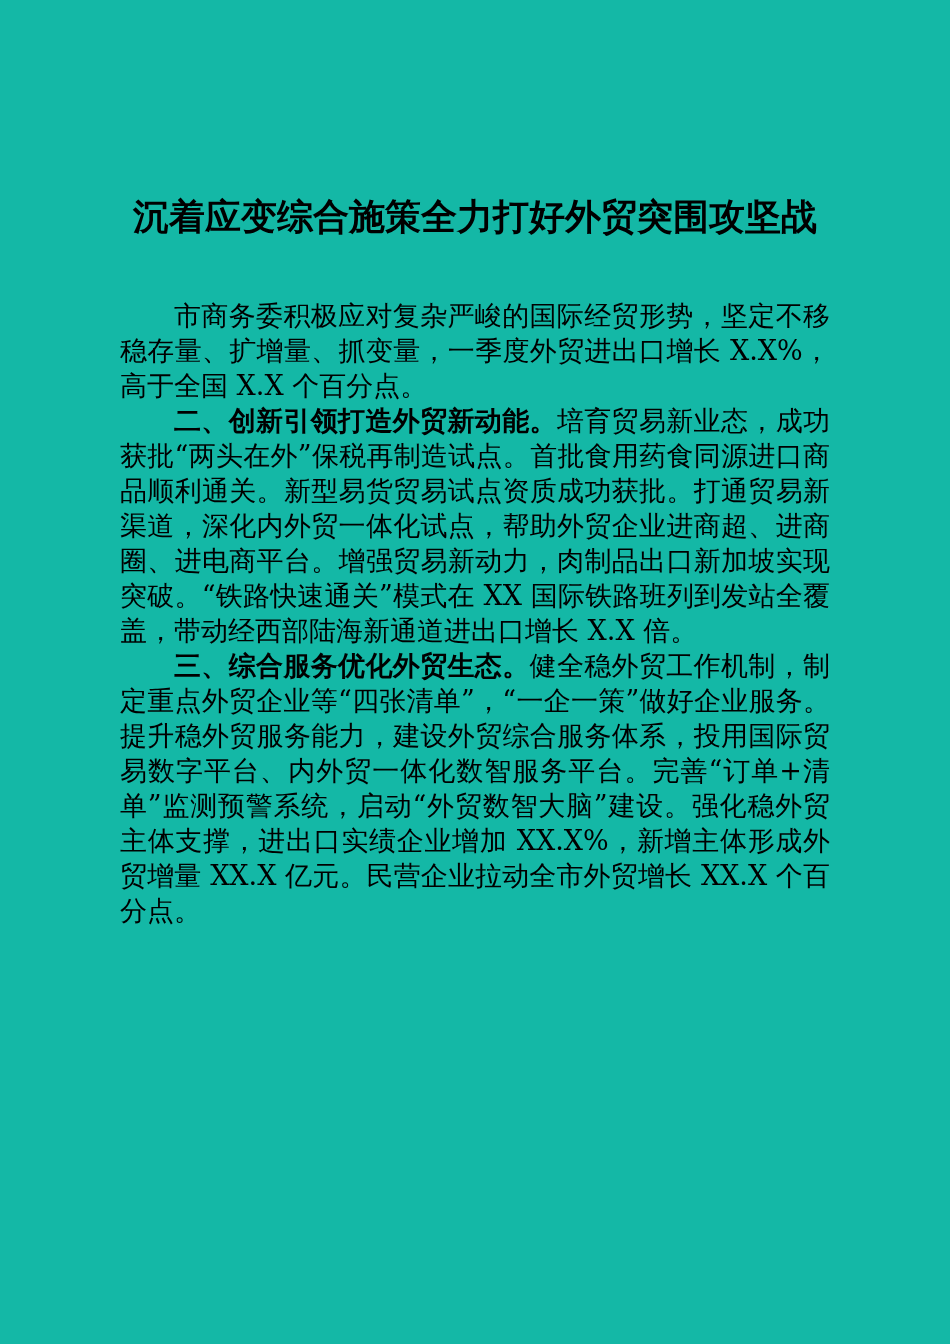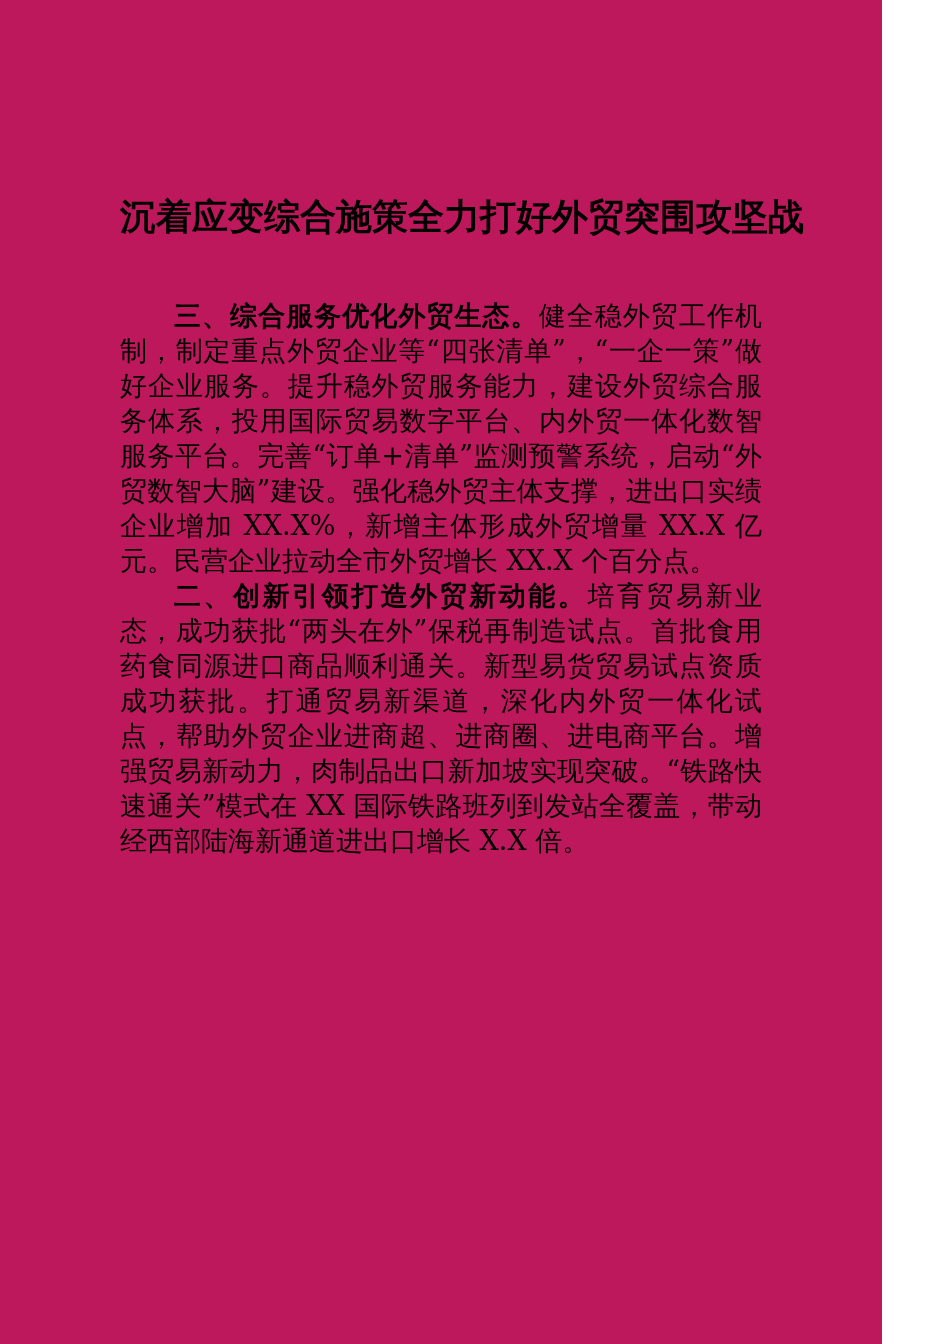--- a/index.html
+++ b/index.html
@@ -9,24 +9,24 @@
   body {
     width: 950px;
     height: 1344px;
     background: #ffffff;
     color: #000000;
     font-family: "DejaVu Serif", "Liberation Serif", serif;
     overflow: hidden;
   }
   .page {
     box-sizing: border-box;
-    width: 882px;
+    width: 950px;
     height: 1344px;
     padding: 196px 120px 0 120px;
-    background: #be185d;
+    background: #14b8a6;
   }
   .doc-title {
     margin: 0 0 62px 0;
     font-size: 36px;
     line-height: 40px;
     font-weight: bold;
     text-align: center;
     font-family: "DejaVu Serif", "Liberation Serif", serif;
     letter-spacing: 0px;
     white-space: nowrap;
@@ -47,19 +47,20 @@
     font-family: "DejaVu Sans", "Liberation Sans", sans-serif;
   }
 </style>
 </head>
 <body>
 
 <div class="page">
   <h1 class="doc-title">沉着应变综合施策全力打好外贸突围攻坚战</h1>
 
   <div class="body-text">
+    <p class="para"><span>市商务委积极应对复杂严峻的国际经贸形势，坚定不移稳存量、扩增量、抓变量，一季度外贸进出口增长 X.X%，高于全国 X.X 个百分点。</span></p>
 
 
+    <p class="para"><span class="lead">二、创新引领打造外贸新动能。</span><span>培育贸易新业态，成功获批“两头在外”保税再制造试点。首批食用药食同源进口商品顺利通关。新型易货贸易试点资质成功获批。打通贸易新渠道，深化内外贸一体化试点，帮助外贸企业进商超、进商圈、进电商平台。增强贸易新动力，肉制品出口新加坡实现突破。“铁路快速通关”模式在 XX 国际铁路班列到发站全覆盖，带动经西部陆海新通道进出口增长 X.X 倍。</span></p>
+
     <p class="para"><span class="lead">三、综合服务优化外贸生态。</span><span>健全稳外贸工作机制，制定重点外贸企业等“四张清单”，“一企一策”做好企业服务。提升稳外贸服务能力，建设外贸综合服务体系，投用国际贸易数字平台、内外贸一体化数智服务平台。完善“订单+清单”监测预警系统，启动“外贸数智大脑”建设。强化稳外贸主体支撑，进出口实绩企业增加 XX.X%，新增主体形成外贸增量 XX.X 亿元。民营企业拉动全市外贸增长 XX.X 个百分点。</span></p>
-
-    <p class="para"><span class="lead">二、创新引领打造外贸新动能。</span><span>培育贸易新业态，成功获批“两头在外”保税再制造试点。首批食用药食同源进口商品顺利通关。新型易货贸易试点资质成功获批。打通贸易新渠道，深化内外贸一体化试点，帮助外贸企业进商超、进商圈、进电商平台。增强贸易新动力，肉制品出口新加坡实现突破。“铁路快速通关”模式在 XX 国际铁路班列到发站全覆盖，带动经西部陆海新通道进出口增长 X.X 倍。</span></p>
   </div>
 </div>
 
 </body></html>

